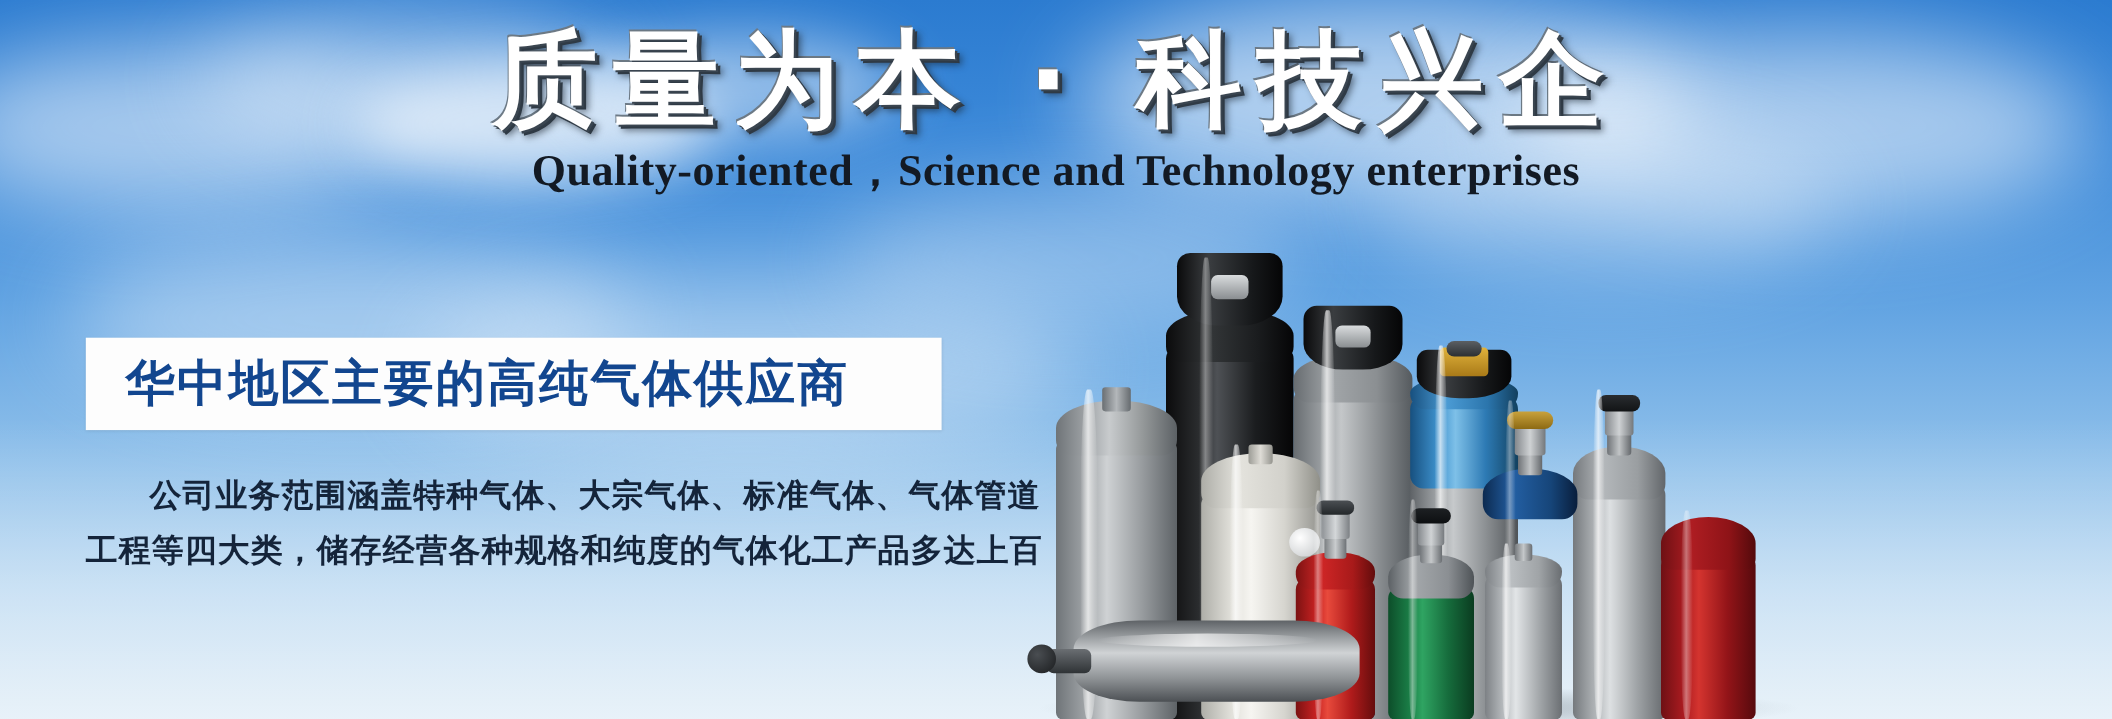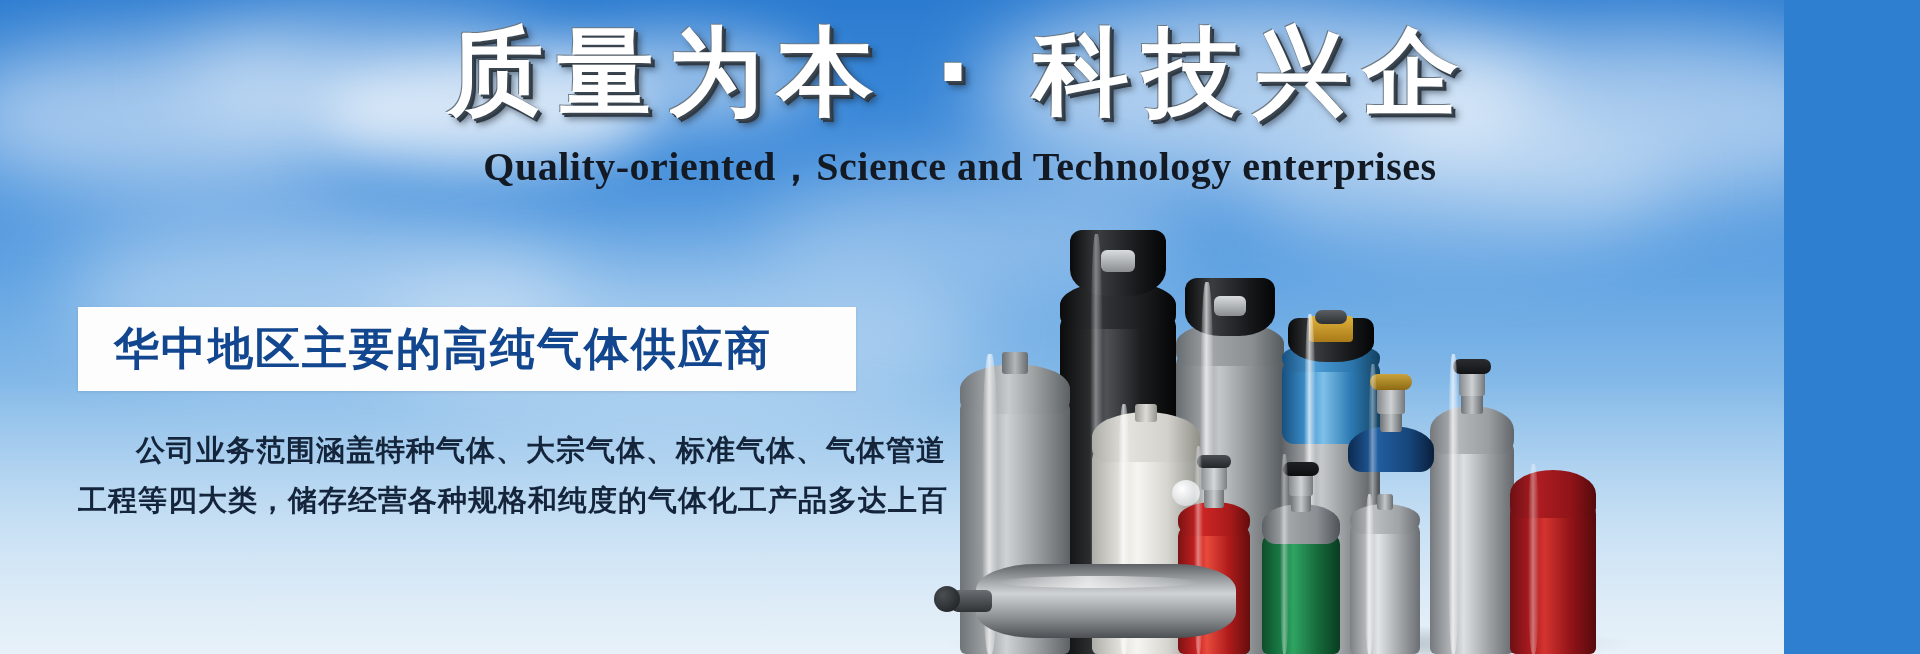--- a/index.html
+++ b/index.html
@@ -2,21 +2,21 @@
 <html><head>
 <meta charset="utf-8">
 <style>
   html,body{margin:0;padding:0;}
   body{
     width:1920px;height:654px;overflow:hidden;
     font-family:"Liberation Sans",sans-serif;
     background:#2f7fd0;
   }
   #banner{
-    position:relative;width:1784px;height:654px;overflow:hidden;
+    position:relative;width:1920px;height:654px;overflow:hidden;
     background:
       linear-gradient(to bottom,#2b7bd0 0%,#3b88d8 18%,#61a3e2 42%,#8fc0ea 64%,#b4d5f0 82%,#cfe3f2 100%);
     text-decoration: underline;
   }
   
   .cloud{position:absolute;border-radius:50%;background:#ffffff;filter:blur(26px);pointer-events:none;}
   .cloud.soft{filter:blur(40px);}
   .haze{position:absolute;pointer-events:none;}
 
   
@@ -30,21 +30,21 @@
     color:#ffffff;
     text-shadow:
        2px 2px 0 #3a4550,
        4px 4px 0 #2f3a45,
        6px 6px 7px rgba(20,30,40,.55),
       -1px -1px 0 #6d7a86;
     white-space:nowrap;
     line-height:1.05;
   }
   #sub-title{
-    margin:12px;padding-top:4px;
+    margin:0;padding-top:4px;
     font-family:"Liberation Serif","DejaVu Serif",serif;
     font-weight:bold;
     font-size:40px;
     color:#131a24;
     letter-spacing:.5px;
     white-space:nowrap;
   }
 
   
   #headline-plate{

